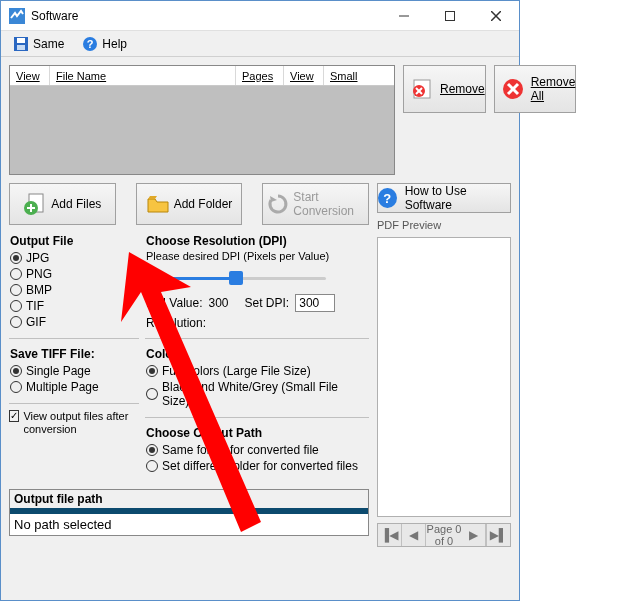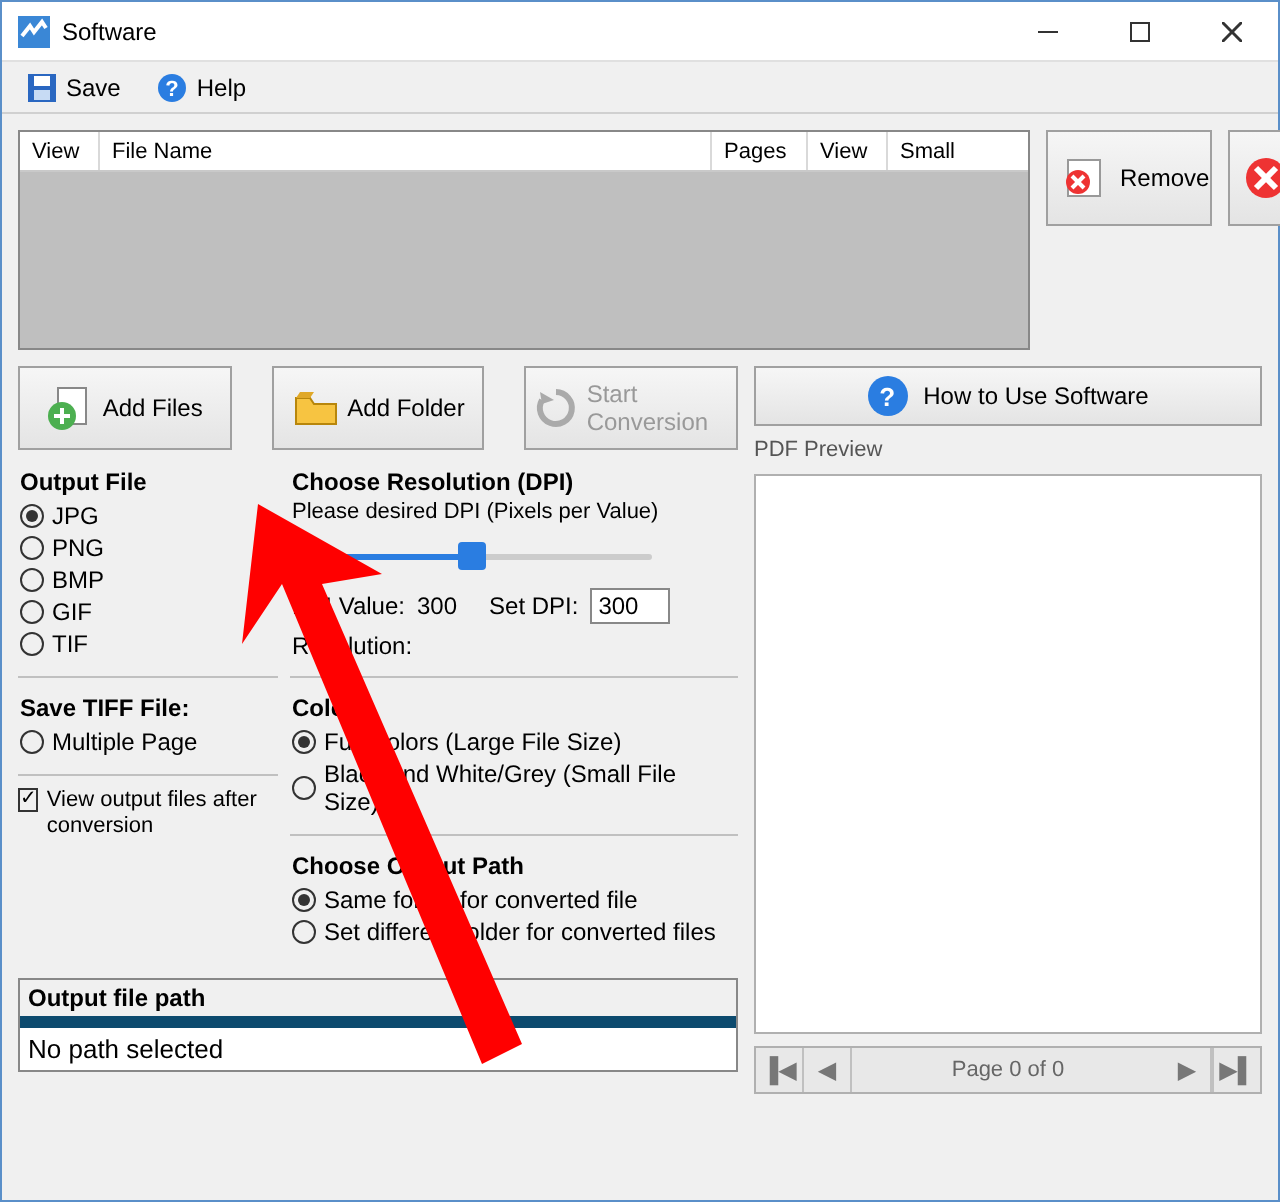--- a/index.html
+++ b/index.html
@@ -1,25 +1,25 @@
 <!DOCTYPE html>
 <html><head>
 <meta charset="utf-8">
 <style>
   * { box-sizing: border-box; margin: 0; padding: 0; }
   body { font-family: "Segoe UI", Tahoma, sans-serif; font-size: 12px; color: #000; background: #fff; width: 640px; height: 601px; overflow: hidden; }
-  .window { width: 640px; height: 601px; border: 1px solid #5a8fc9; display: flex; flex-direction: column; }
+  .window { width: 520px; height: 601px; border: 1px solid #5a8fc9; display: flex; flex-direction: column; }
   .titlebar { height: 30px; display: flex; align-items: center; padding-left: 8px; background: #fff; border-bottom: 1px solid #e0e0e0; }
   .titlebar .app-icon { width: 16px; height: 16px; margin-right: 6px; }
   .titlebar .title { flex: 1; font-size: 12px; }
   .titlebar .winbtn { width: 46px; height: 30px; display: flex; align-items: center; justify-content: center; color: #555; }
   .menubar { height: 26px; display: flex; align-items: center; padding-left: 8px; background: #f0f0f0; border-bottom: 1px solid #d0d0d0; gap: 10px; }
   .menubar .menuitem { display: flex; align-items: center; gap: 4px; padding: 2px 4px; }
   .content { flex: 1; background: #f0f0f0; padding: 8px; position: relative; }
-  .row1 { display: flex; gap: 8px; }
+  .row1 { display: flex; gap: 8px; text-decoration: underline; }
   .listbox { flex: 1; height: 110px; border: 1px solid #888; background: #bfbfbf; overflow: hidden; }
   .listheader { height: 20px; background: #fff; display: flex; border-bottom: 1px solid #c9c9c9; }
   .listheader .col { border-right: 1px solid #d9d9d9; padding: 2px 6px; font-size: 11px; display: flex; align-items: center; }
   .sidebuttons { display: flex; flex-direction: row; gap: 8px; width: 108px; }
   .sidebuttons .btn { height: 48px; background: linear-gradient(#f6f6f6,#e4e4e4); border: 1px solid #a0a0a0; display: flex; align-items: center; gap: 6px; padding-left: 6px; font-size: 12px; }
   .row2 { display: flex; gap: 8px; margin-top: 8px; }
   .leftcol { width: 360px; display: flex; flex-direction: column; gap: 6px; }
   .rightcol { flex: 1; display: flex; flex-direction: column; gap: 6px; }
   .btnrow { display: flex; gap: 20px; }
   .bigbtn { height: 42px; flex: 1; background: linear-gradient(#f6f6f6,#e4e4e4); border: 1px solid #a0a0a0; display: flex; align-items: center; justify-content: center; gap: 4px; font-size: 12px; padding: 0 4px; }
@@ -84,21 +84,21 @@
 
   <div class="menubar">
     <div class="menuitem">
       <span>
           <svg width="16" height="16">
             <rect x="1" y="1" width="14" height="14" fill="#2a67c1"></rect>
             <rect x="4" y="2" width="8" height="5" fill="#fff"></rect>
             <rect x="4" y="9" width="8" height="5" fill="#c7dbf4"></rect>
           </svg>
         </span>
-      <span>Save</span>
+      <span>Same</span>
     </div>
     <div class="menuitem">
       <span>
           <svg width="16" height="16">
             <circle cx="8" cy="8" r="7" fill="#2a7de1"></circle>
             <text x="8" y="12" text-anchor="middle" fill="#fff" font-size="11" font-weight="bold">?</text>
           </svg>
         </span>
       <span>Help</span>
     </div>
@@ -185,30 +185,34 @@
               <div class="radio-row">
                   <span class="radio"></span>
                   <span>PNG</span>
                 </div>
               <div class="radio-row">
                   <span class="radio"></span>
                   <span>BMP</span>
                 </div>
               <div class="radio-row">
                   <span class="radio"></span>
+                  <span>TIF</span>
+                </div>
+              <div class="radio-row">
+                  <span class="radio"></span>
                   <span>GIF</span>
                 </div>
-              <div class="radio-row">
-                  <span class="radio"></span>
-                  <span>TIF</span>
-                </div>
             </div>
             <div class="sep"></div>
             <div class="grp">
               <div class="group-title">Save TIFF File:</div>
+              <div class="radio-row">
+                  <span class="radio sel"></span>
+                  <span>Single Page</span>
+                </div>
               <div class="radio-row">
                   <span class="radio"></span>
                   <span>Multiple Page</span>
                 </div>
             </div>
             <div class="sep"></div>
             <div class="radio-row" style="align-items:flex-start">
               <span class="checkbox">✓</span>
               <span style="font-size:11px;line-height:1.2">View output files after conversion</span>
             </div>

